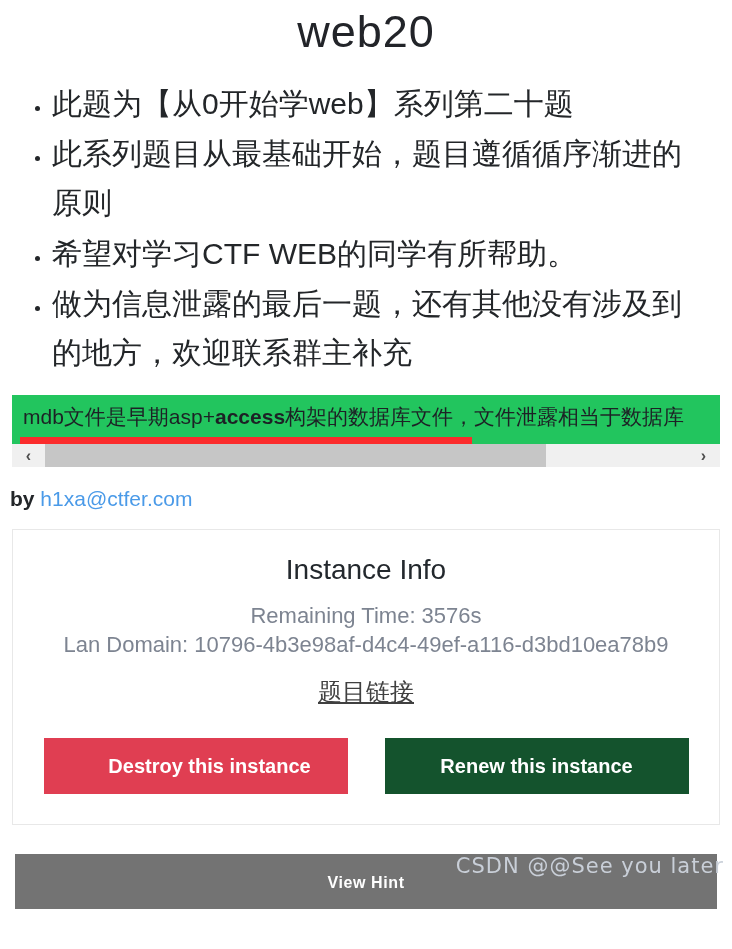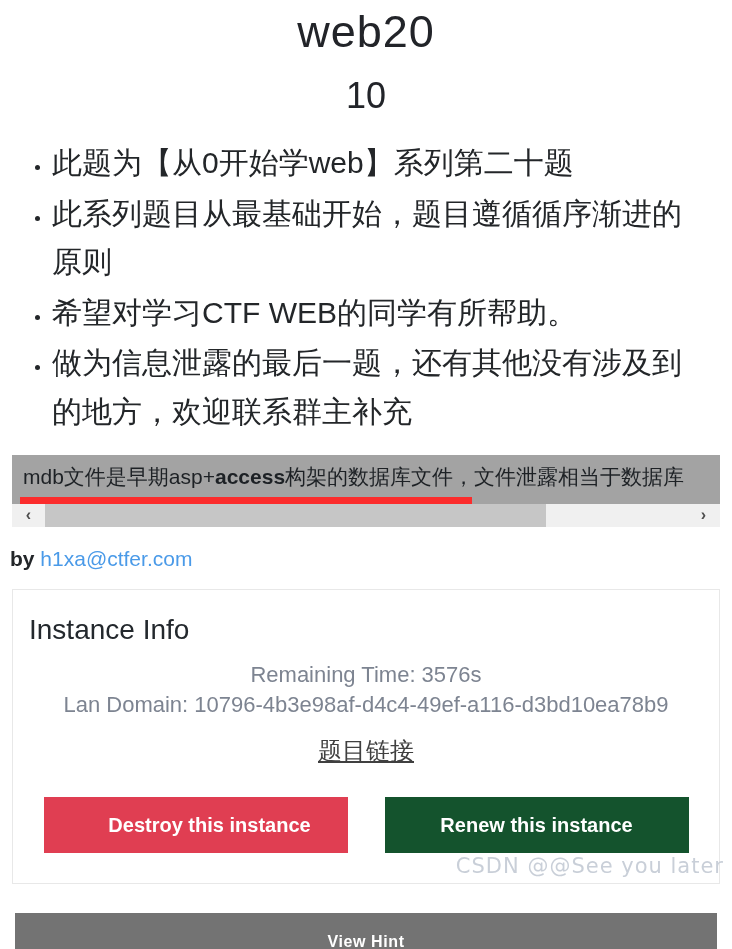--- a/index.html
+++ b/index.html
@@ -57,21 +57,21 @@
     color: #232629;
     margin-bottom: 2px;
   }
   .desc-list li::marker {
     font-size: 17px;
   }
 
   
   .codebox-wrap {
     margin: 18px 12px 0 12px;
-    background: #a3a3a3;
+    background: #22c55e;
     position: relative;
     height: 72px;
     box-sizing: border-box;
   }
   .codebox-text {
     white-space: nowrap;
     overflow: hidden;
     font-size: 21px;
     line-height: 44px;
     padding-left: 11px;
@@ -147,21 +147,21 @@
 
   
   .instance-card {
     margin: 18px 12px 0 12px;
     border: 1px solid #e8e8e8;
     background: #ffffff;
     padding: 22px 16px 30px 16px;
     box-sizing: border-box;
   }
   .instance-heading {
-    text-align: left;
+    text-align: center;
     font-size: 28px;
     font-weight: 400;
     color: #23282d;
     margin: 0 0 12px 0;
     line-height: 1.3;
   }
   .instance-row {
     text-align: center;
     font-size: 22px;
     line-height: 1.35;
@@ -230,21 +230,20 @@
     pointer-events: none;
     text-align: center;
   }
 </style>
 </head>
 <body>
 
 <div class="page">
 
   <h1 class="challenge-title">web20</h1>
-  <h2 class="challenge-score">10</h2>
 
   <ul class="desc-list">
     <li>此题为【从0开始学web】系列第二十题</li>
     <li>此系列题目从最基础开始，题目遵循循序渐进的原则</li>
     <li>希望对学习CTF WEB的同学有所帮助。</li>
     <li>做为信息泄露的最后一题，还有其他没有涉及到的地方，欢迎联系群主补充</li>
   </ul>
 
   <div class="codebox-wrap">
     <div class="codebox-text"><span class="mono">mdb文件是早期asp+</span><b>access</b><span>构架的数据库文件，文件泄露相当于数据库</span></div>

